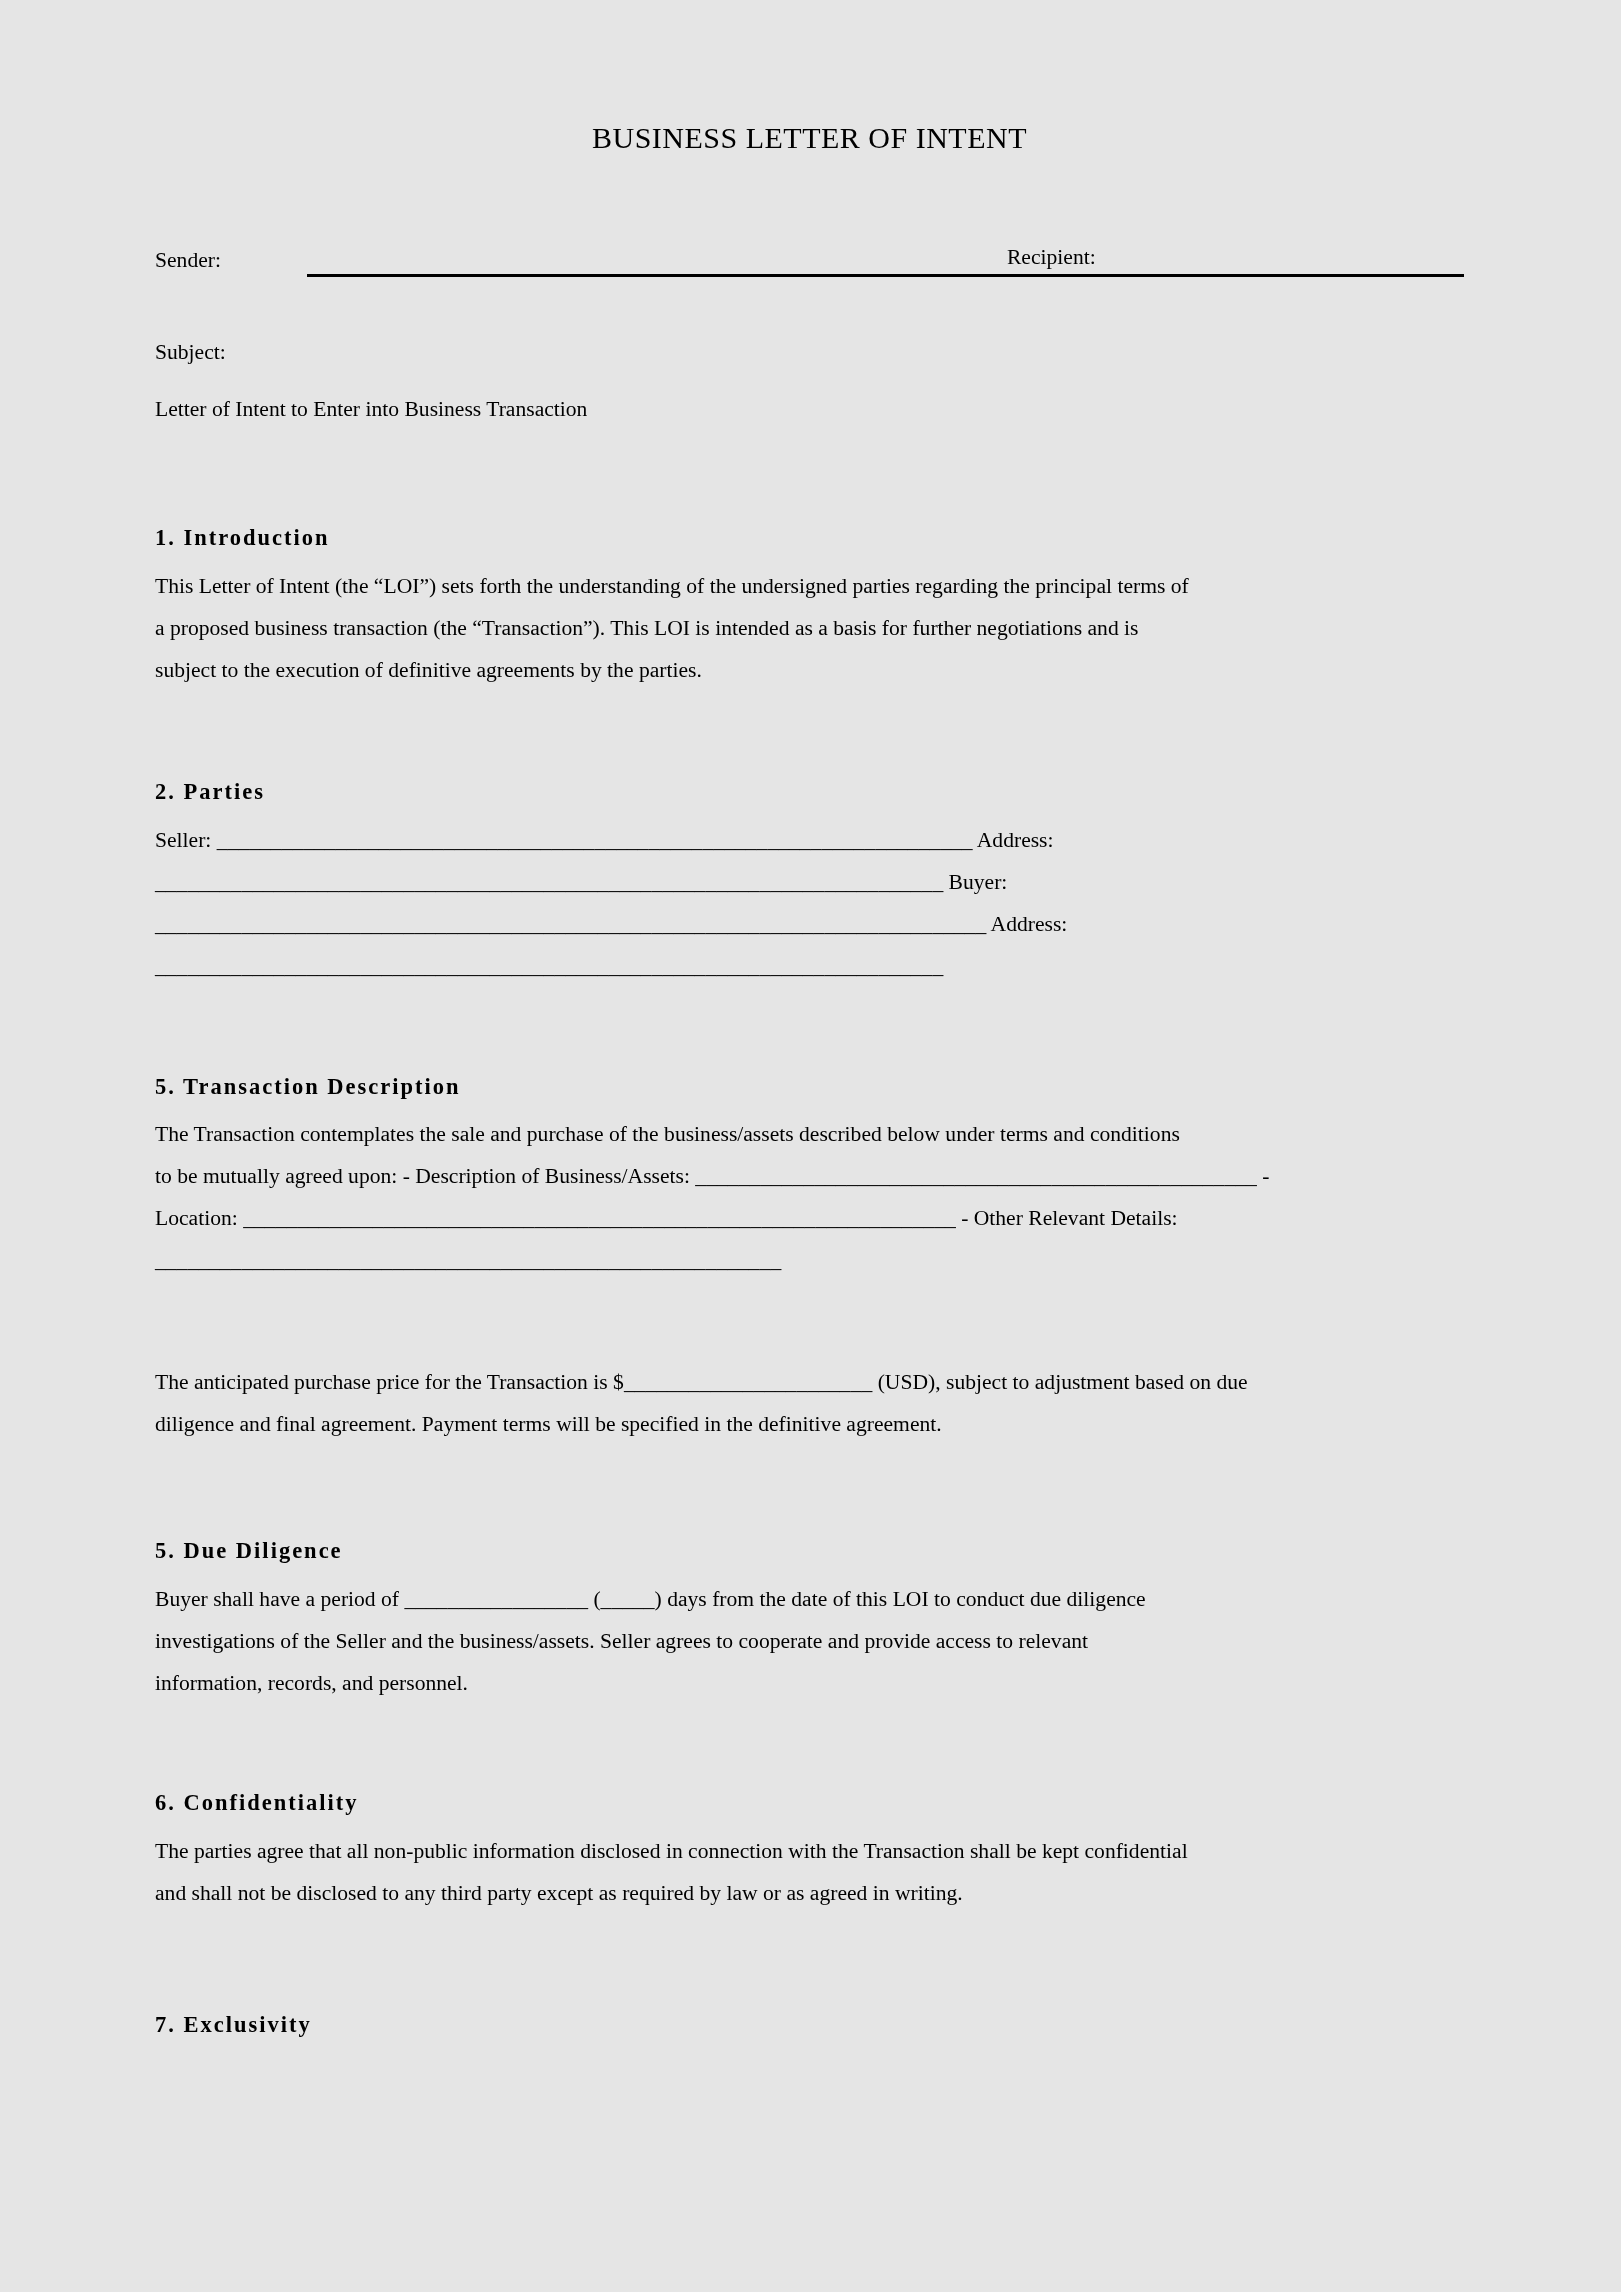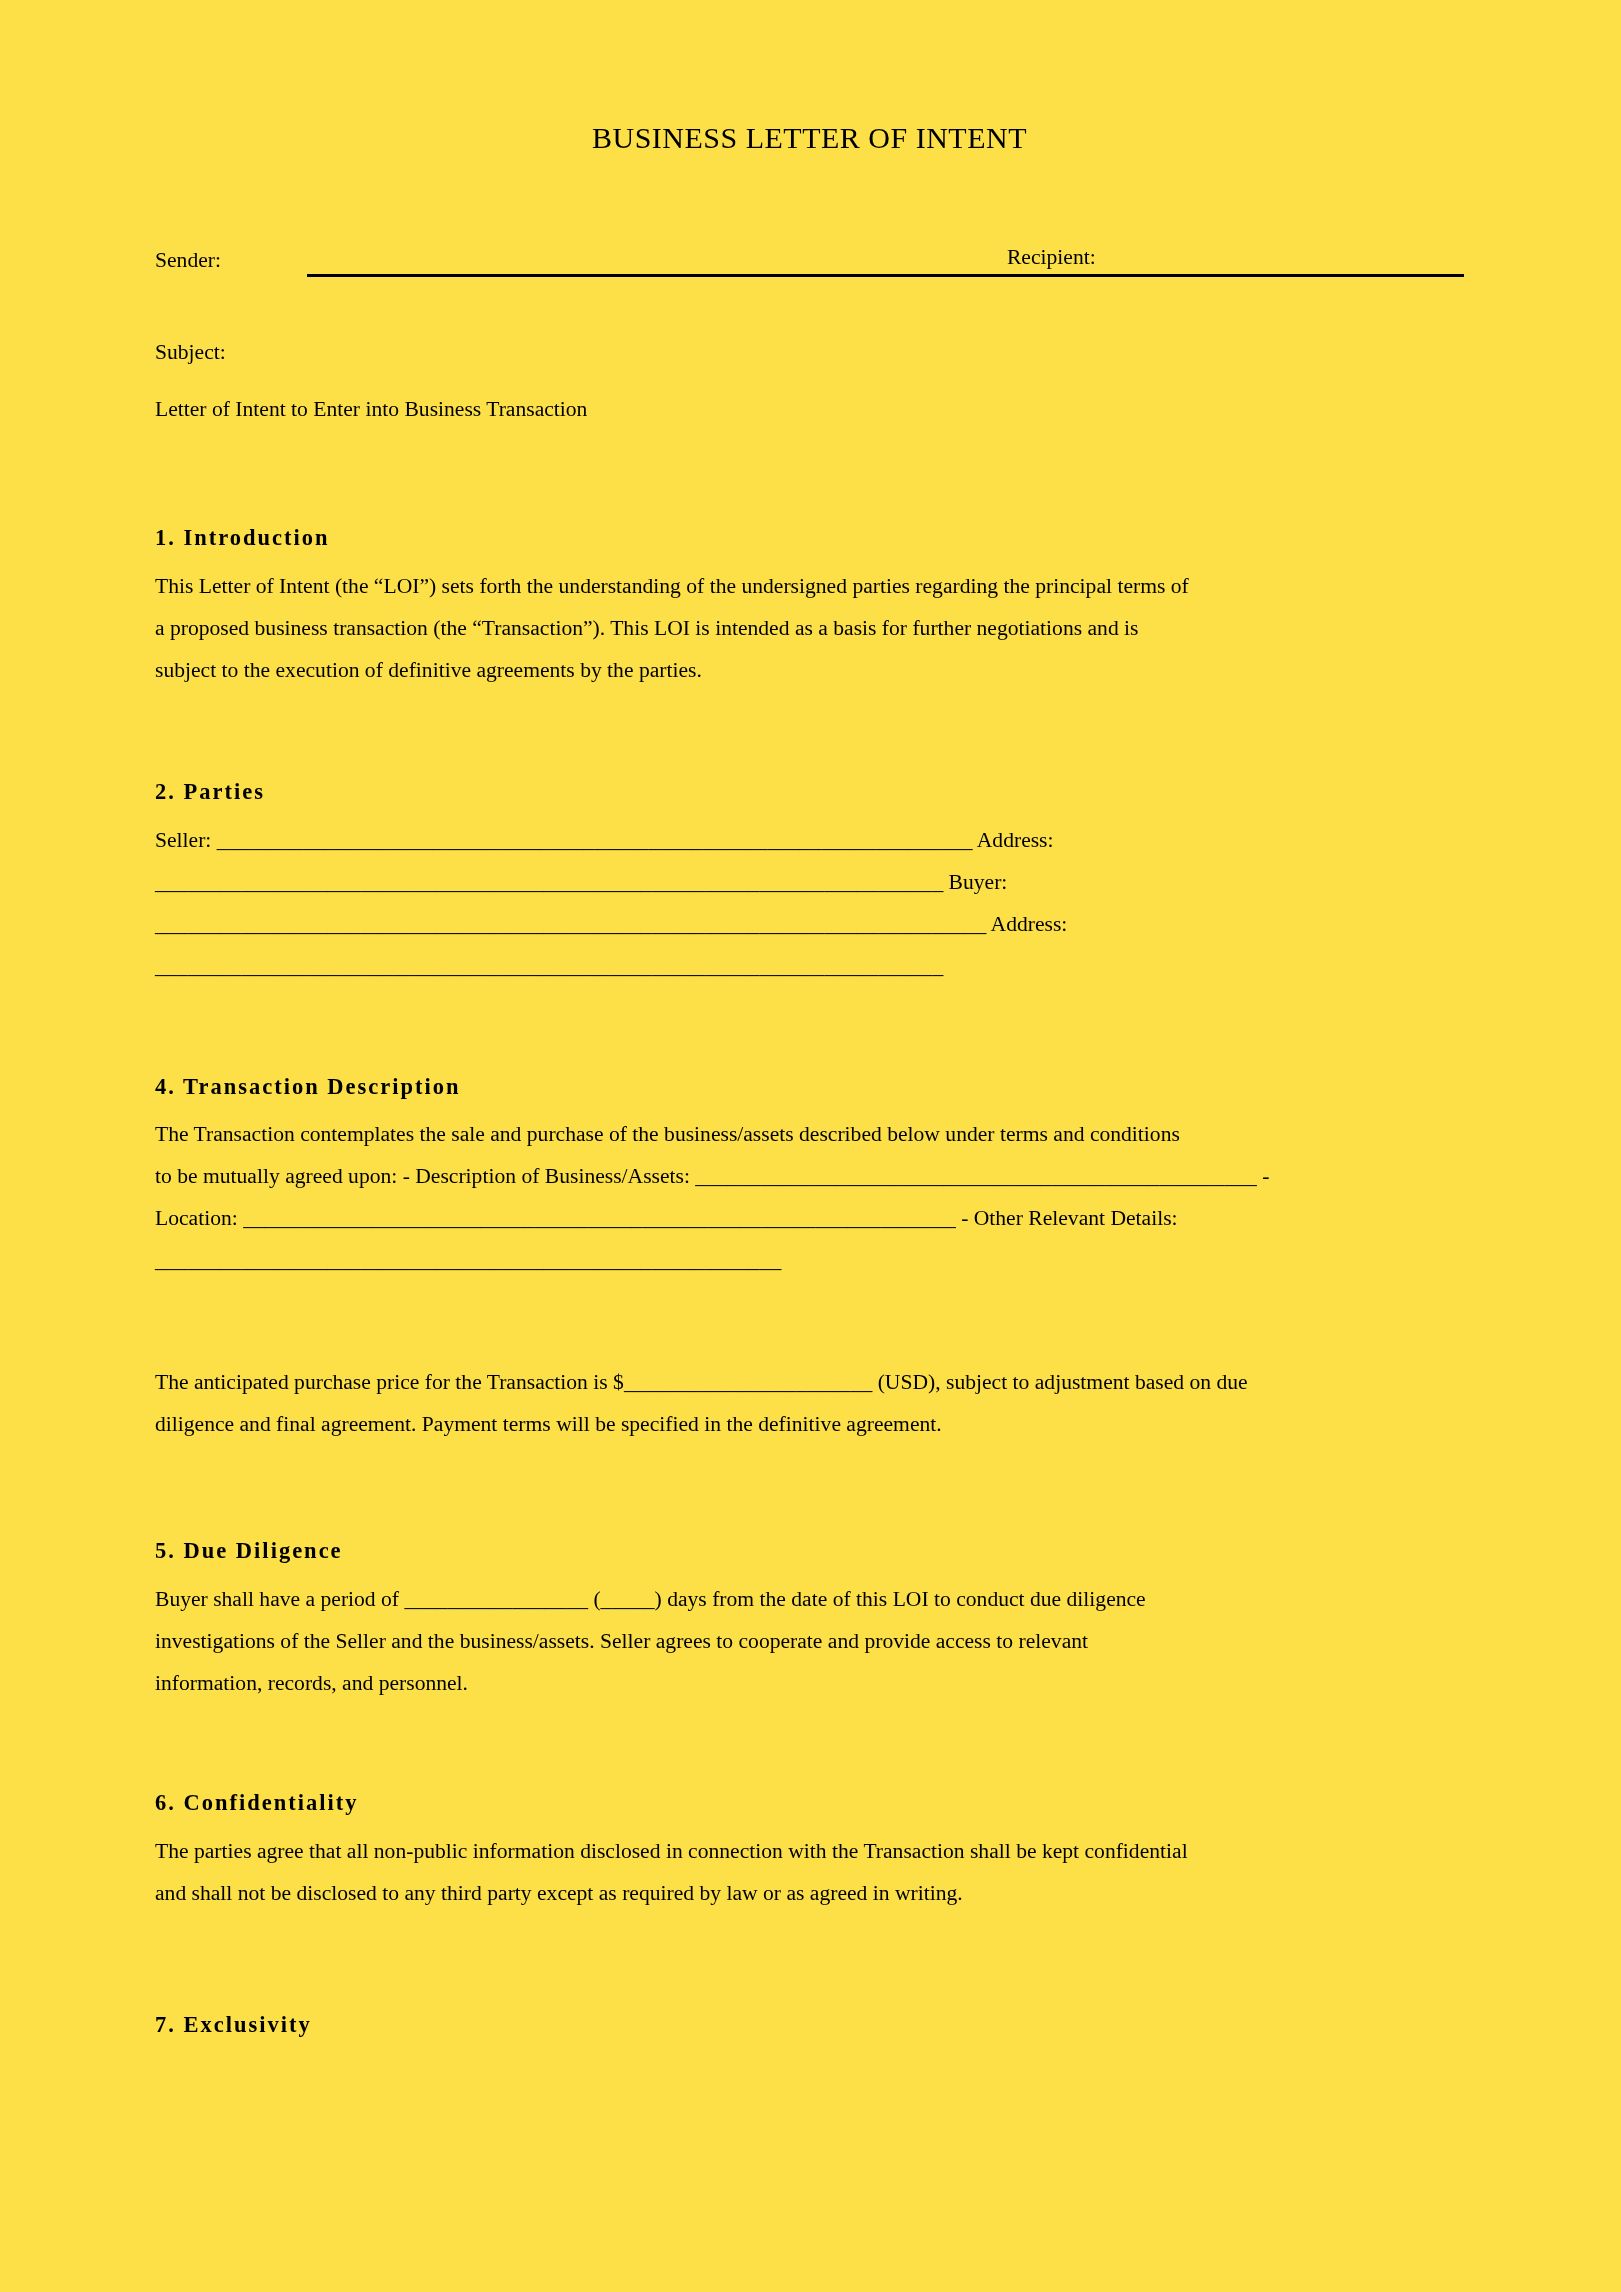--- a/index.html
+++ b/index.html
@@ -2,21 +2,21 @@
 <html><head>
 <meta charset="utf-8">
 <style>
   html,body{margin:0;padding:0;background:#ffffff;}
   .page{
     position:relative;
     width:1621px;
     height:2293px;
     box-sizing:border-box;
     padding:120px 157px 0 155px;
-    background:#fde047;
+    background:#e5e5e5;
     color:#000000;
     font-family:"Liberation Serif","DejaVu Serif",serif;
     font-size:21.6px;
     overflow:hidden;
   }
   .title{
     margin:0;
     font-size:30px;
     font-weight:normal;
     text-align:center;
@@ -90,21 +90,21 @@
     <h2 class="section-heading">1. Introduction</h2>
     <p class="section-para">This Letter of Intent (the “LOI”) sets forth the understanding of the undersigned parties regarding the principal terms of<br>a proposed business transaction (the “Transaction”). This LOI is intended as a basis for further negotiations and is<br>subject to the execution of definitive agreements by the parties.</p>
   </section>
 
   <section class="section" style="margin-top:85px">
     <h2 class="section-heading">2. Parties</h2>
     <p class="section-para">Seller: ______________________________________________________________________ Address:<br>_________________________________________________________________________ Buyer:<br>_____________________________________________________________________________ Address:<br>_________________________________________________________________________</p>
   </section>
 
   <section class="section" style="margin-top:84px">
-    <h2 class="section-heading">4. Transaction Description</h2>
+    <h2 class="section-heading">5. Transaction Description</h2>
     <p class="section-para">The Transaction contemplates the sale and purchase of the business/assets described below under terms and conditions<br>to be mutually agreed upon: - Description of Business/Assets: ____________________________________________________ -<br>Location: __________________________________________________________________ - Other Relevant Details:<br>__________________________________________________________</p>
   </section>
 
   <section class="section" style="margin-top:80px">
     <p class="section-para">The anticipated purchase price for the Transaction is $_______________________ (USD), subject to adjustment based on due<br>diligence and final agreement. Payment terms will be specified in the definitive agreement.</p>
   </section>
 
   <section class="section" style="margin-top:90px">
     <h2 class="section-heading">5. Due Diligence</h2>
     <p class="section-para">Buyer shall have a period of _________________ (_____) days from the date of this LOI to conduct due diligence<br>investigations of the Seller and the business/assets. Seller agrees to cooperate and provide access to relevant<br>information, records, and personnel.</p>

